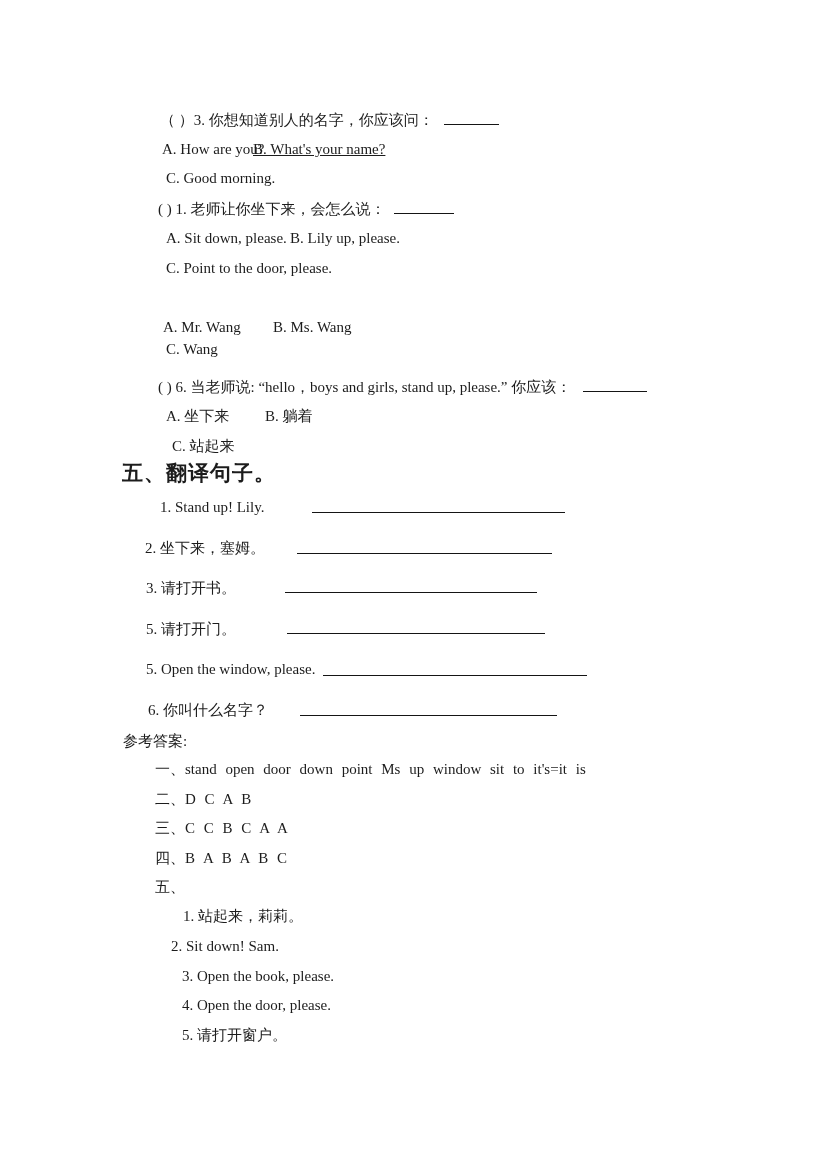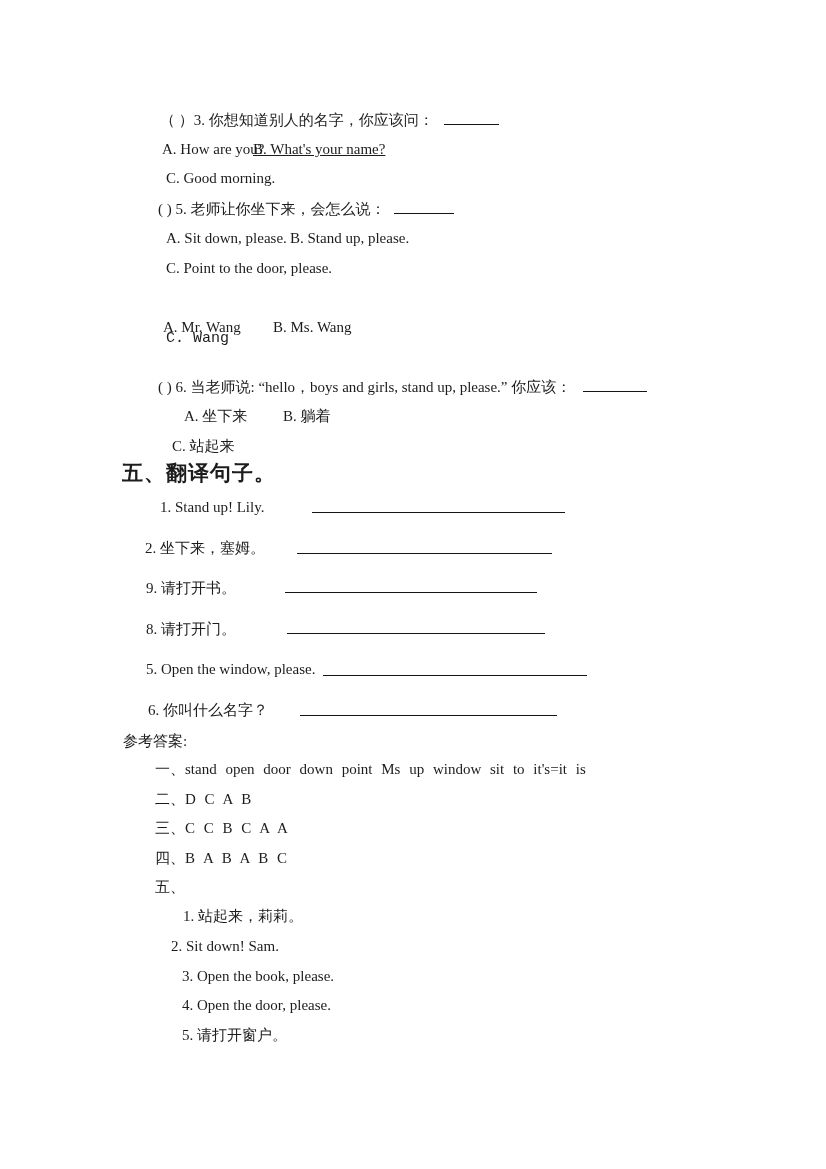--- a/index.html
+++ b/index.html
@@ -45,55 +45,55 @@
   <div class="line" style="left:160px; top:109px;">
     <span>（ ）3. 你想知道别人的名字，你应该问：</span><span class="blank" style="width:55px; margin-left:10px;"></span>
   </div>
   <div class="line" style="left:162px; top:139px;">
     <span>A. How are you?</span>
     <span class="opt-b" style="left:91px;text-decoration:underline;">B. What's your name?</span>
   </div>
   <div class="line" style="left:166px; top:168px;">C. Good morning.</div>
 
   <div class="line" style="left:158px; top:198px;">
-    <span>( ) 5. 老师让你坐下来，会怎么说：</span><span class="blank" style="width:60px; margin-left:8px;"></span>
+    <span>( ) 1. 老师让你坐下来，会怎么说：</span><span class="blank" style="width:60px; margin-left:8px;"></span>
   </div>
   <div class="line" style="left:166px; top:228px;">
     <span>A. Sit down, please.</span>
-    <span class="opt-b" style="left:124px;">B. Stand up, please.</span>
+    <span class="opt-b" style="left:124px;">B. Lily up, please.</span>
   </div>
   <div class="line" style="left:166px; top:258px;">C. Point to the door, please.</div>
 
   <div class="line" style="left:163px; top:317px;">
     <span>A. Mr. Wang</span>
     <span class="opt-b" style="left:110px;">B. Ms. Wang</span>
   </div>
-  <div class="line" style="left:166px; top:329px;font-family:Liberation Mono, monospace;">C. Wang</div>
+  <div class="line" style="left:166px; top:339px;">C. Wang</div>
 
   <div class="line" style="left:158px; top:376px;">
     <span>( ) 6. 当老师说: “hello，boys and girls, stand up, please.” 你应该：</span><span class="blank" style="width:64px; margin-left:12px;"></span>
   </div>
-  <div class="line" style="left:184px; top:406px;">
+  <div class="line" style="left:166px; top:406px;">
     <span>A. 坐下来</span>
     <span class="opt-b" style="left:99px;">B. 躺着</span>
   </div>
   <div class="line" style="left:172px; top:436px;">C. 站起来</div>
 
   <div class="line heading" style="left:122px; top:461px;">五、翻译句子。</div>
 
   <div class="line" style="left:160px; top:497px;">1. Stand up! Lily.</div>
   <div class="u-line" style="left:312px; top:512px; width:253px;"></div>
 
   <div class="line" style="left:145px; top:538px;">2. 坐下来，塞姆。</div>
   <div class="u-line" style="left:297px; top:553px; width:255px;"></div>
 
-  <div class="line" style="left:146px; top:578px;">9. 请打开书。</div>
+  <div class="line" style="left:146px; top:578px;">3. 请打开书。</div>
   <div class="u-line" style="left:285px; top:592px; width:252px;"></div>
 
-  <div class="line" style="left:146px; top:619px;">8. 请打开门。</div>
+  <div class="line" style="left:146px; top:619px;">5. 请打开门。</div>
   <div class="u-line" style="left:287px; top:633px; width:258px;"></div>
 
   <div class="line" style="left:146px; top:659px;">5. Open the window, please.</div>
   <div class="u-line" style="left:323px; top:675px; width:264px;"></div>
 
   <div class="line" style="left:148px; top:700px;text-align:right;">6. 你叫什么名字？</div>
   <div class="u-line" style="left:300px; top:715px; width:257px;"></div>
 
   <div class="line" style="left:123px; top:731px;">参考答案:</div>
 

